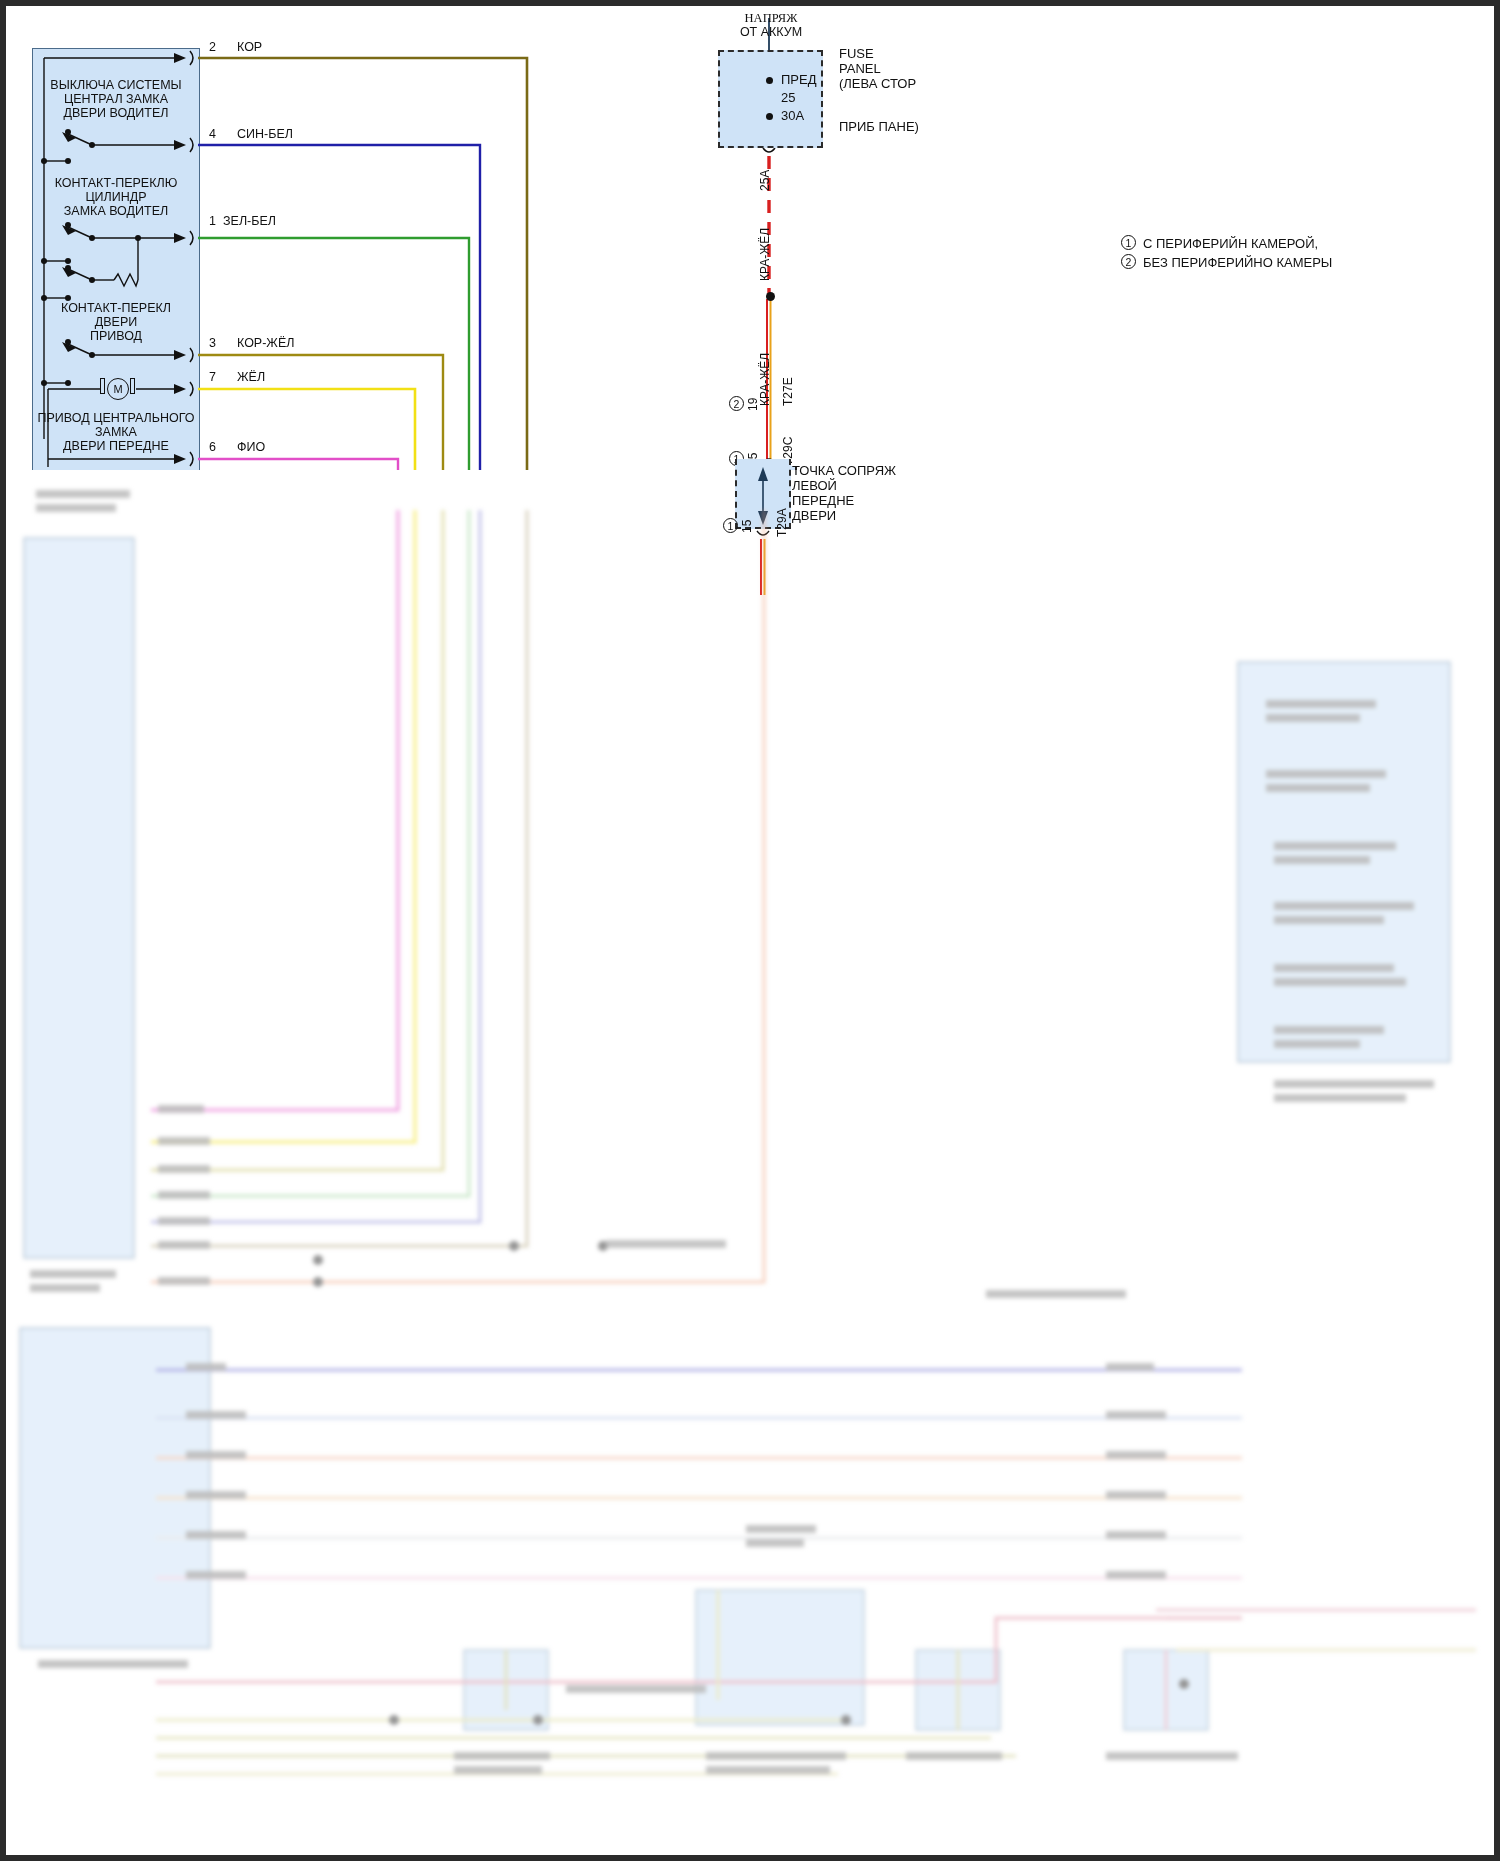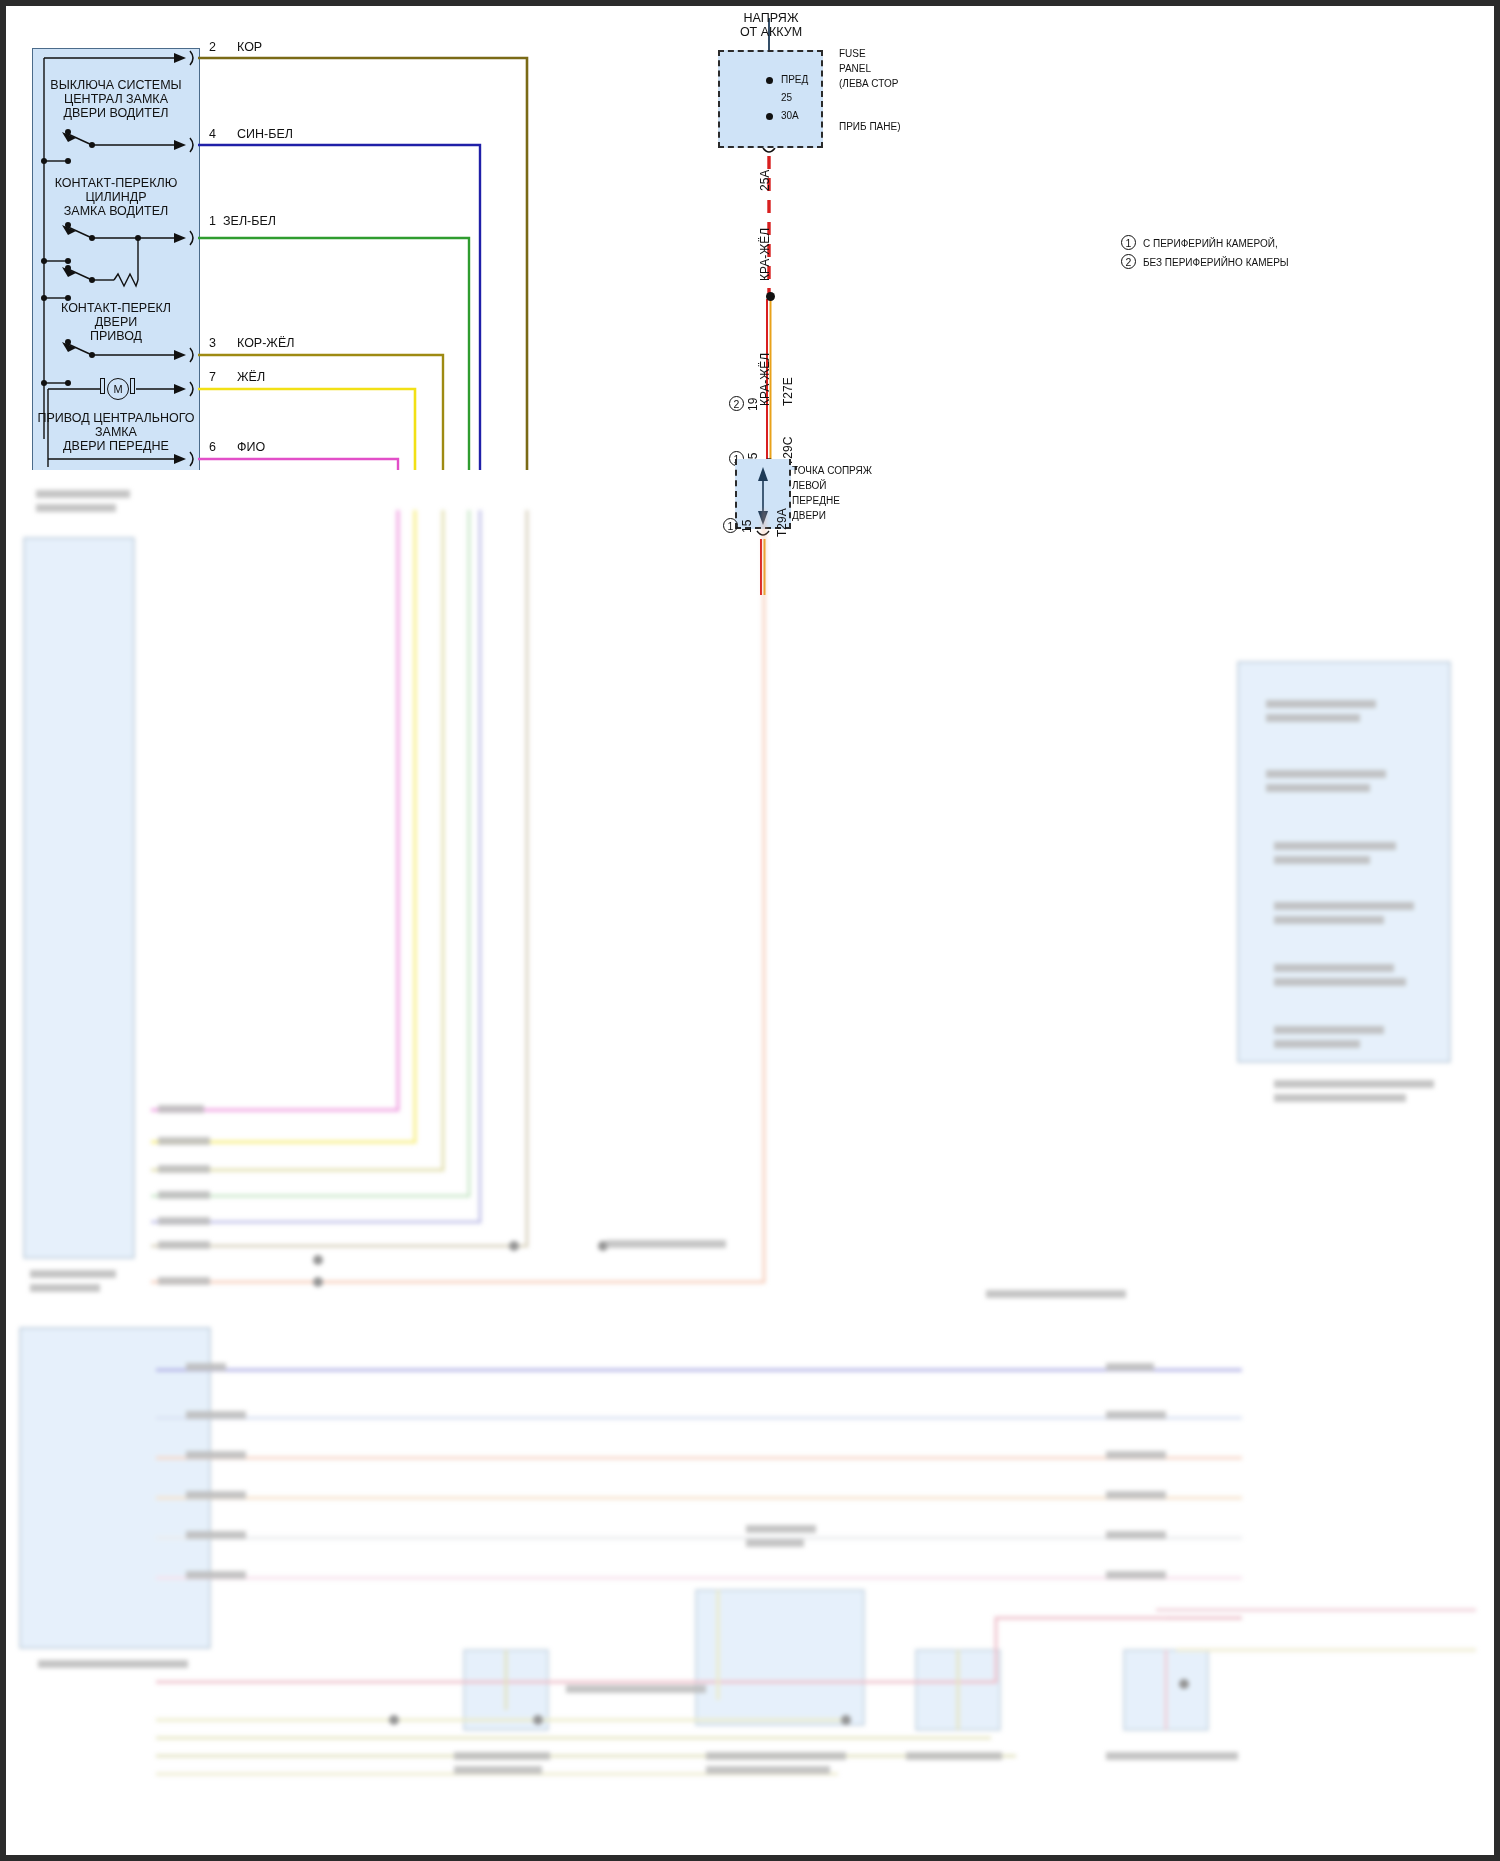--- a/index.html
+++ b/index.html
@@ -13,21 +13,21 @@
   
   .blurwrap{position:absolute;left:6px;top:470px;width:1488px;height:1385px;overflow:hidden;
             filter:blur(2.3px) opacity(.52);}
 
   .box{position:absolute;background:#cfe3f7;border:1.4px solid #4b6b8a;box-sizing:border-box;}
   .box-dash{position:absolute;background:#cfe3f7;border:2px dashed #2b2b2b;box-sizing:border-box;}
   .box-dash-open{position:absolute;background:#cfe3f7;border-left:2px dashed #2b2b2b;border-right:2px dashed #2b2b2b;box-sizing:border-box;}
 
   .lbl{position:absolute;font-size:12.5px;color:#111;line-height:14px;white-space:pre;}
   .lbl-c{position:absolute;font-size:12.5px;color:#111;line-height:14px;text-align:center;white-space:pre;}
-  .lbl-b{position:absolute;font-size:10px;color:#111;line-height:15px;white-space:pre;}
+  .lbl-b{position:absolute;font-size:13px;color:#111;line-height:15px;white-space:pre;}
   .vlbl{position:absolute;font-size:12px;color:#111;white-space:nowrap;
         transform-origin:0 0;transform:rotate(-90deg);}
   .dot{position:absolute;width:7px;height:7px;border-radius:50%;background:#111;}
   .dot-s{position:absolute;width:6px;height:6px;border-radius:50%;background:#111;}
 
   .circ{position:absolute;width:15px;height:15px;border:1.4px solid #111;border-radius:50%;
         font-size:10.5px;line-height:14px;text-align:center;color:#111;box-sizing:border-box;}
 
   .mot{position:absolute;width:22px;height:22px;border:1.5px solid #111;border-radius:50%;
        font-size:11px;line-height:20px;text-align:center;color:#111;background:#cfe3f7;box-sizing:border-box;}
@@ -193,21 +193,21 @@
 
     <div class="lbl" style="left:203px;top:330px;">3</div>
     <div class="lbl" style="left:231px;top:330px;">КОР-ЖЁЛ</div>
 
     <div class="lbl" style="left:203px;top:364px;">7</div>
     <div class="lbl" style="left:231px;top:364px;">ЖЁЛ</div>
 
     <div class="lbl" style="left:203px;top:434px;">6</div>
     <div class="lbl" style="left:231px;top:434px;">ФИО</div>
 
-    <div class="lbl-c" style="left:700px;top:5px;width:130px;">НАПРЯЖ</div>
+    <div class="lbl-c" style="left:700px;top:5px;width:130px;font-family:Liberation Serif, serif;">НАПРЯЖ</div>
     <div class="lbl-c" style="left:700px;top:19px;width:130px;">ОТ АККУМ</div>
 
     <div class="lbl-b" style="left:775px;top:66px;">ПРЕД</div>
     <div class="lbl-b" style="left:775px;top:84px;">25</div>
     <div class="lbl-b" style="left:775px;top:102px;">30A</div>
 
     <div class="lbl-b" style="left:833px;top:40px;">FUSE</div>
     <div class="lbl-b" style="left:833px;top:55px;">PANEL</div>
     <div class="lbl-b" style="left:833px;top:70px;">(ЛЕВА СТОР</div>
     <div class="lbl-b" style="left:833px;top:85px;margin-top:28px;">ПРИБ ПАНЕ)</div>

